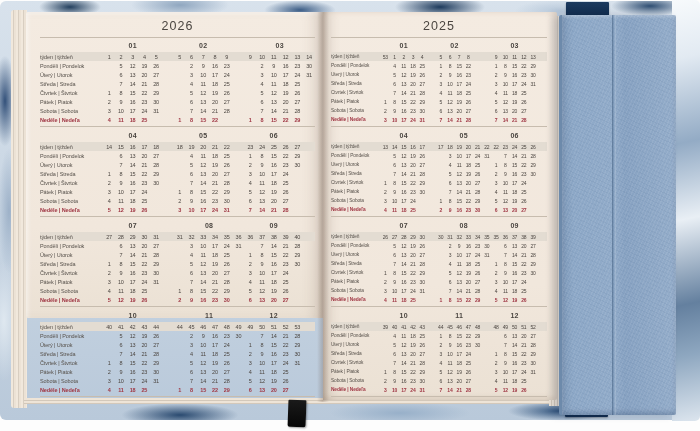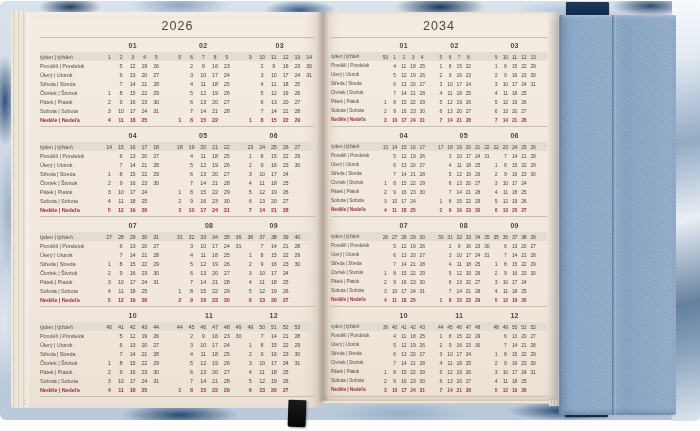--- a/index.html
+++ b/index.html
@@ -34,21 +34,21 @@
   .page-stack-left{position:absolute;left:11px;top:10px;width:16px;height:398px;
     border-radius:3px 0 0 3px;
     background:repeating-linear-gradient(90deg,#f1e8dc 0 2px,#d8cec1 2px 3px,#ece2d5 3px 5px);}
   .page-stack-right{position:absolute;left:549px;top:16px;width:12px;height:390px;
     background:repeating-linear-gradient(90deg,#efe5d8 0 2px,#d5cabc 2px 3px);}
   .page-stack-bottom{position:absolute;left:24px;top:398px;width:528px;height:6px;
     background:repeating-linear-gradient(180deg,#eee4d7 0 2px,#d3c8ba 2px 3px);}
 
   
   .page{position:absolute;top:12px;background:linear-gradient(180deg,#f4ebe1 0%,#f1e7dc 70%,#ebe1d4 100%);}
-  .page.left{left:26px;width:297px;height:396px;border-radius:2px 0 0 2px;
+  .page.left{left:26px;width:297px;height:306px;border-radius:2px 0 0 2px;
     box-shadow:inset -14px 0 16px -10px rgba(92,70,55,.30), inset 2px 2px 4px rgba(255,255,255,.5);
     padding:7px 8px 0 14px;}
   .page.right{left:323px;width:234px;height:388px;border-radius:0 2px 2px 0;
     box-shadow:inset 12px 0 14px -9px rgba(92,70,55,.32), inset -4px -2px 6px rgba(150,120,95,.18);
     padding:7px 10px 0 8px;}
   .gutter{position:absolute;left:317px;top:12px;width:12px;height:390px;
     background:linear-gradient(90deg,rgba(80,55,40,0) 0%,rgba(80,55,40,.22) 45%,rgba(80,55,40,0) 100%);}
 
   
   .year{ text-align:center;font-size:12.5px;font-weight:500;letter-spacing:1px;color:#4b4641;height:15px;line-height:14px;}
@@ -1025,21 +1025,21 @@
               <div class="slot"></div>
               <div class="slot"></div>
             </div>
           </div>
           <div class="block-rule"></div>
         </div>
       </div>
   </div>
 
   <div class="page right">
-    <div class="year">2034</div>
+    <div class="year">2025</div>
     <div class="title-rule"></div>
     <div class="blocks">
         <div class="block">
           <div class="mh-row">
             <div class="mh-spacer"></div>
             <div class="mh-col">
               <div class="mh-num" style="width: 83.3%;">01</div>
             </div>
             <div class="mh-col">
               <div class="mh-num" style="width: 66.64%;">02</div>

